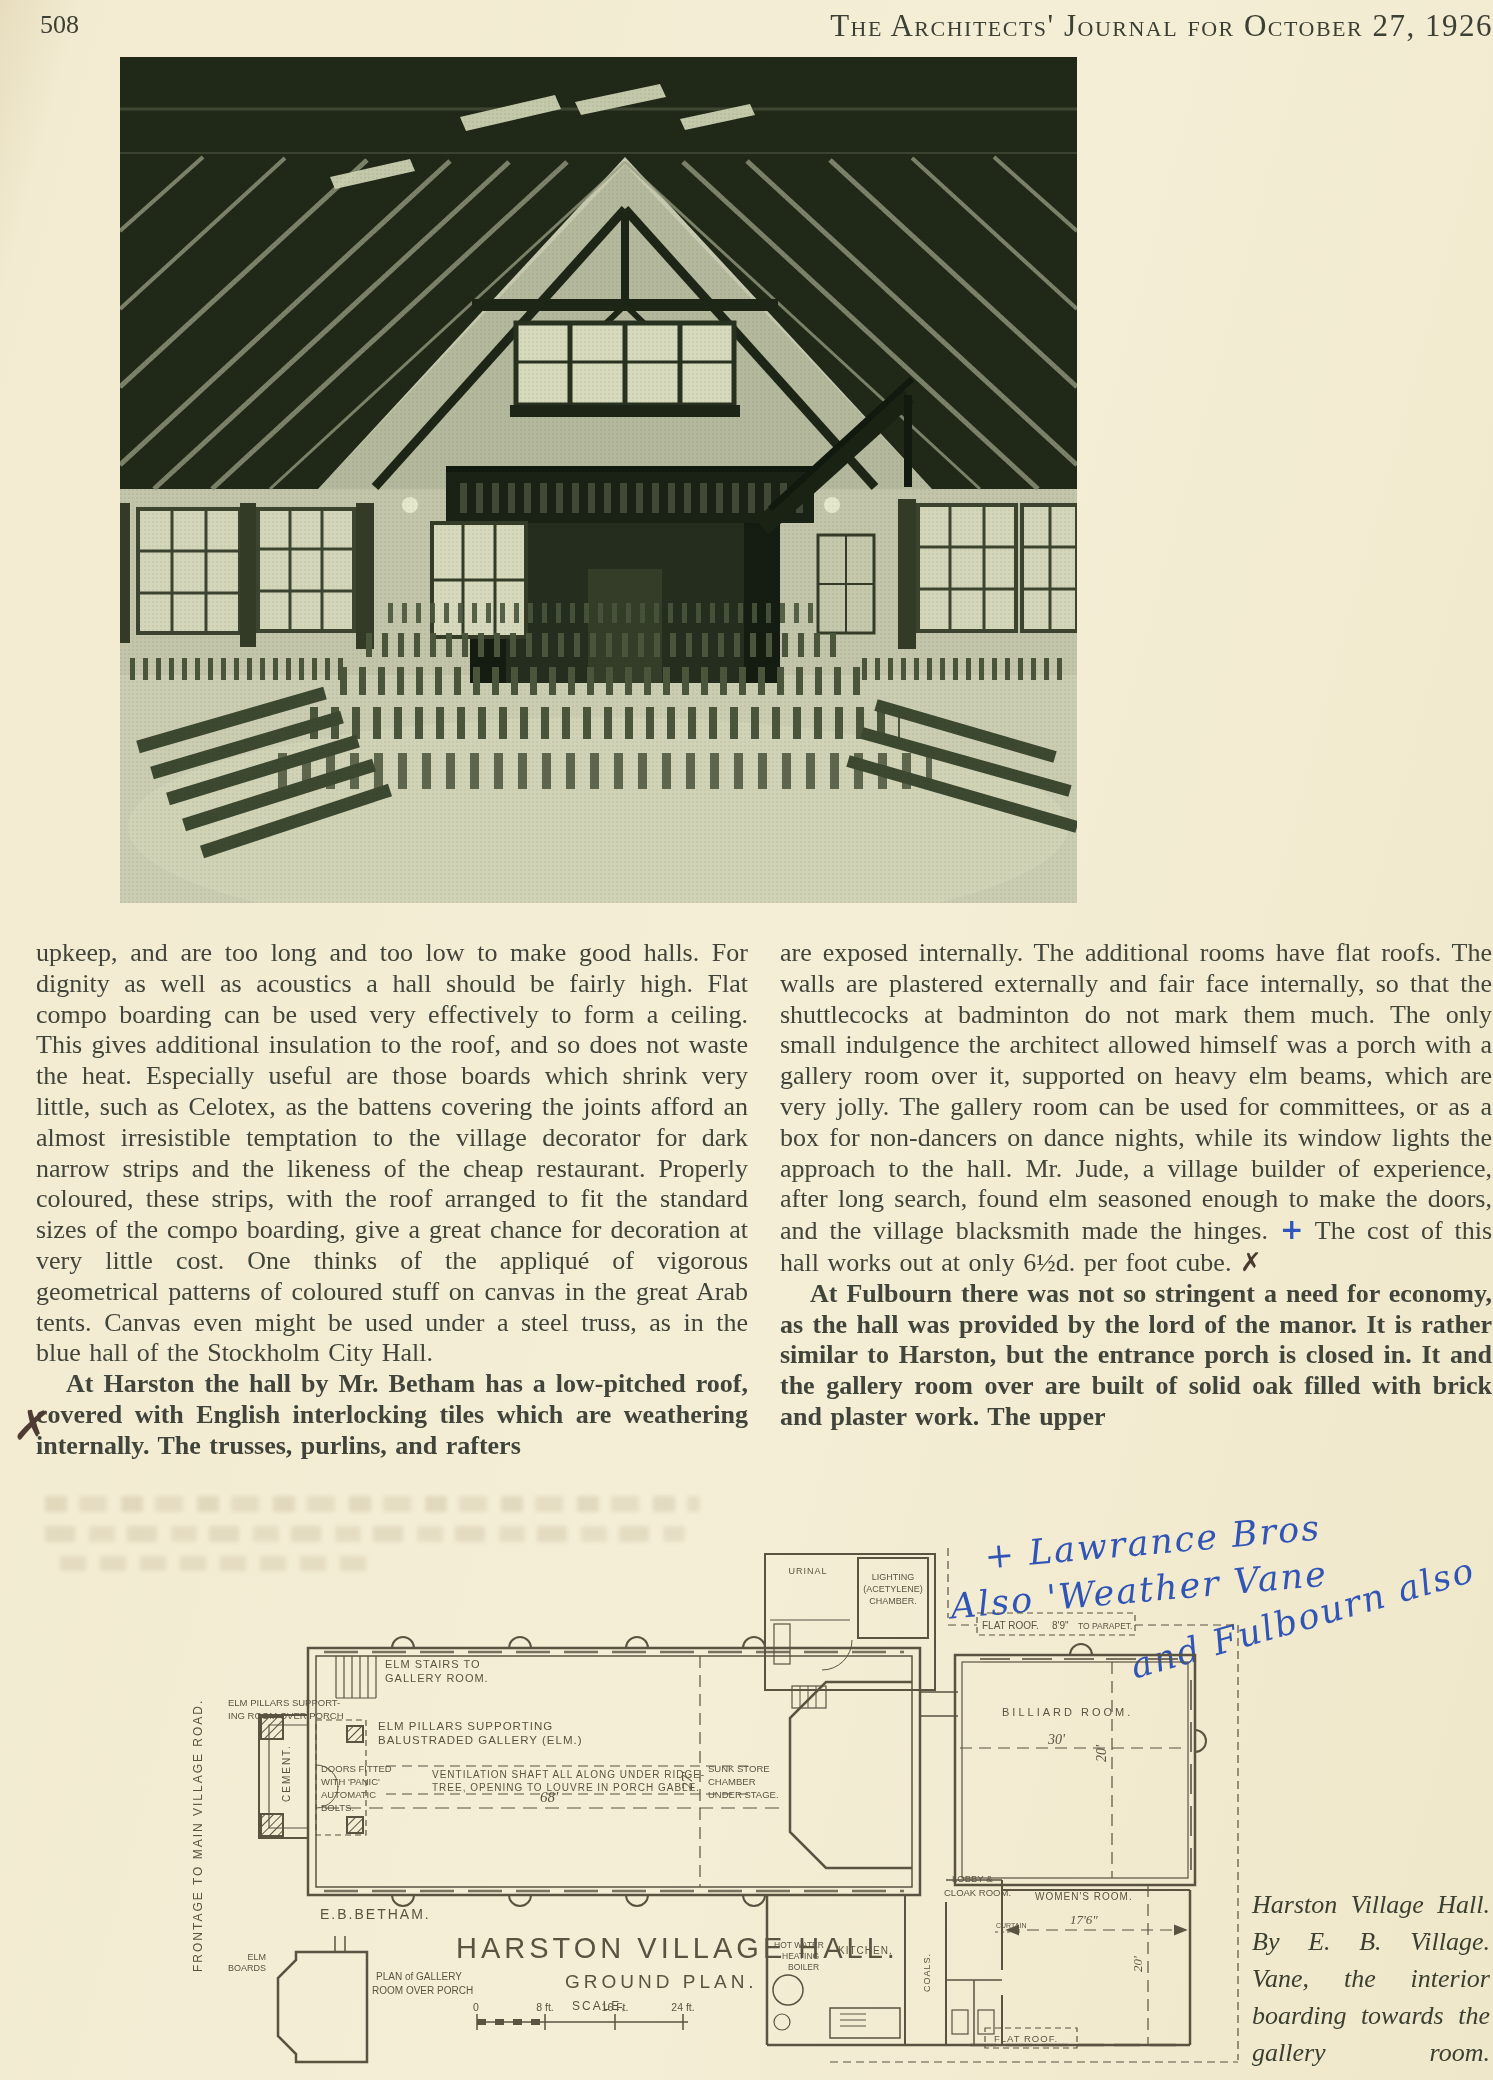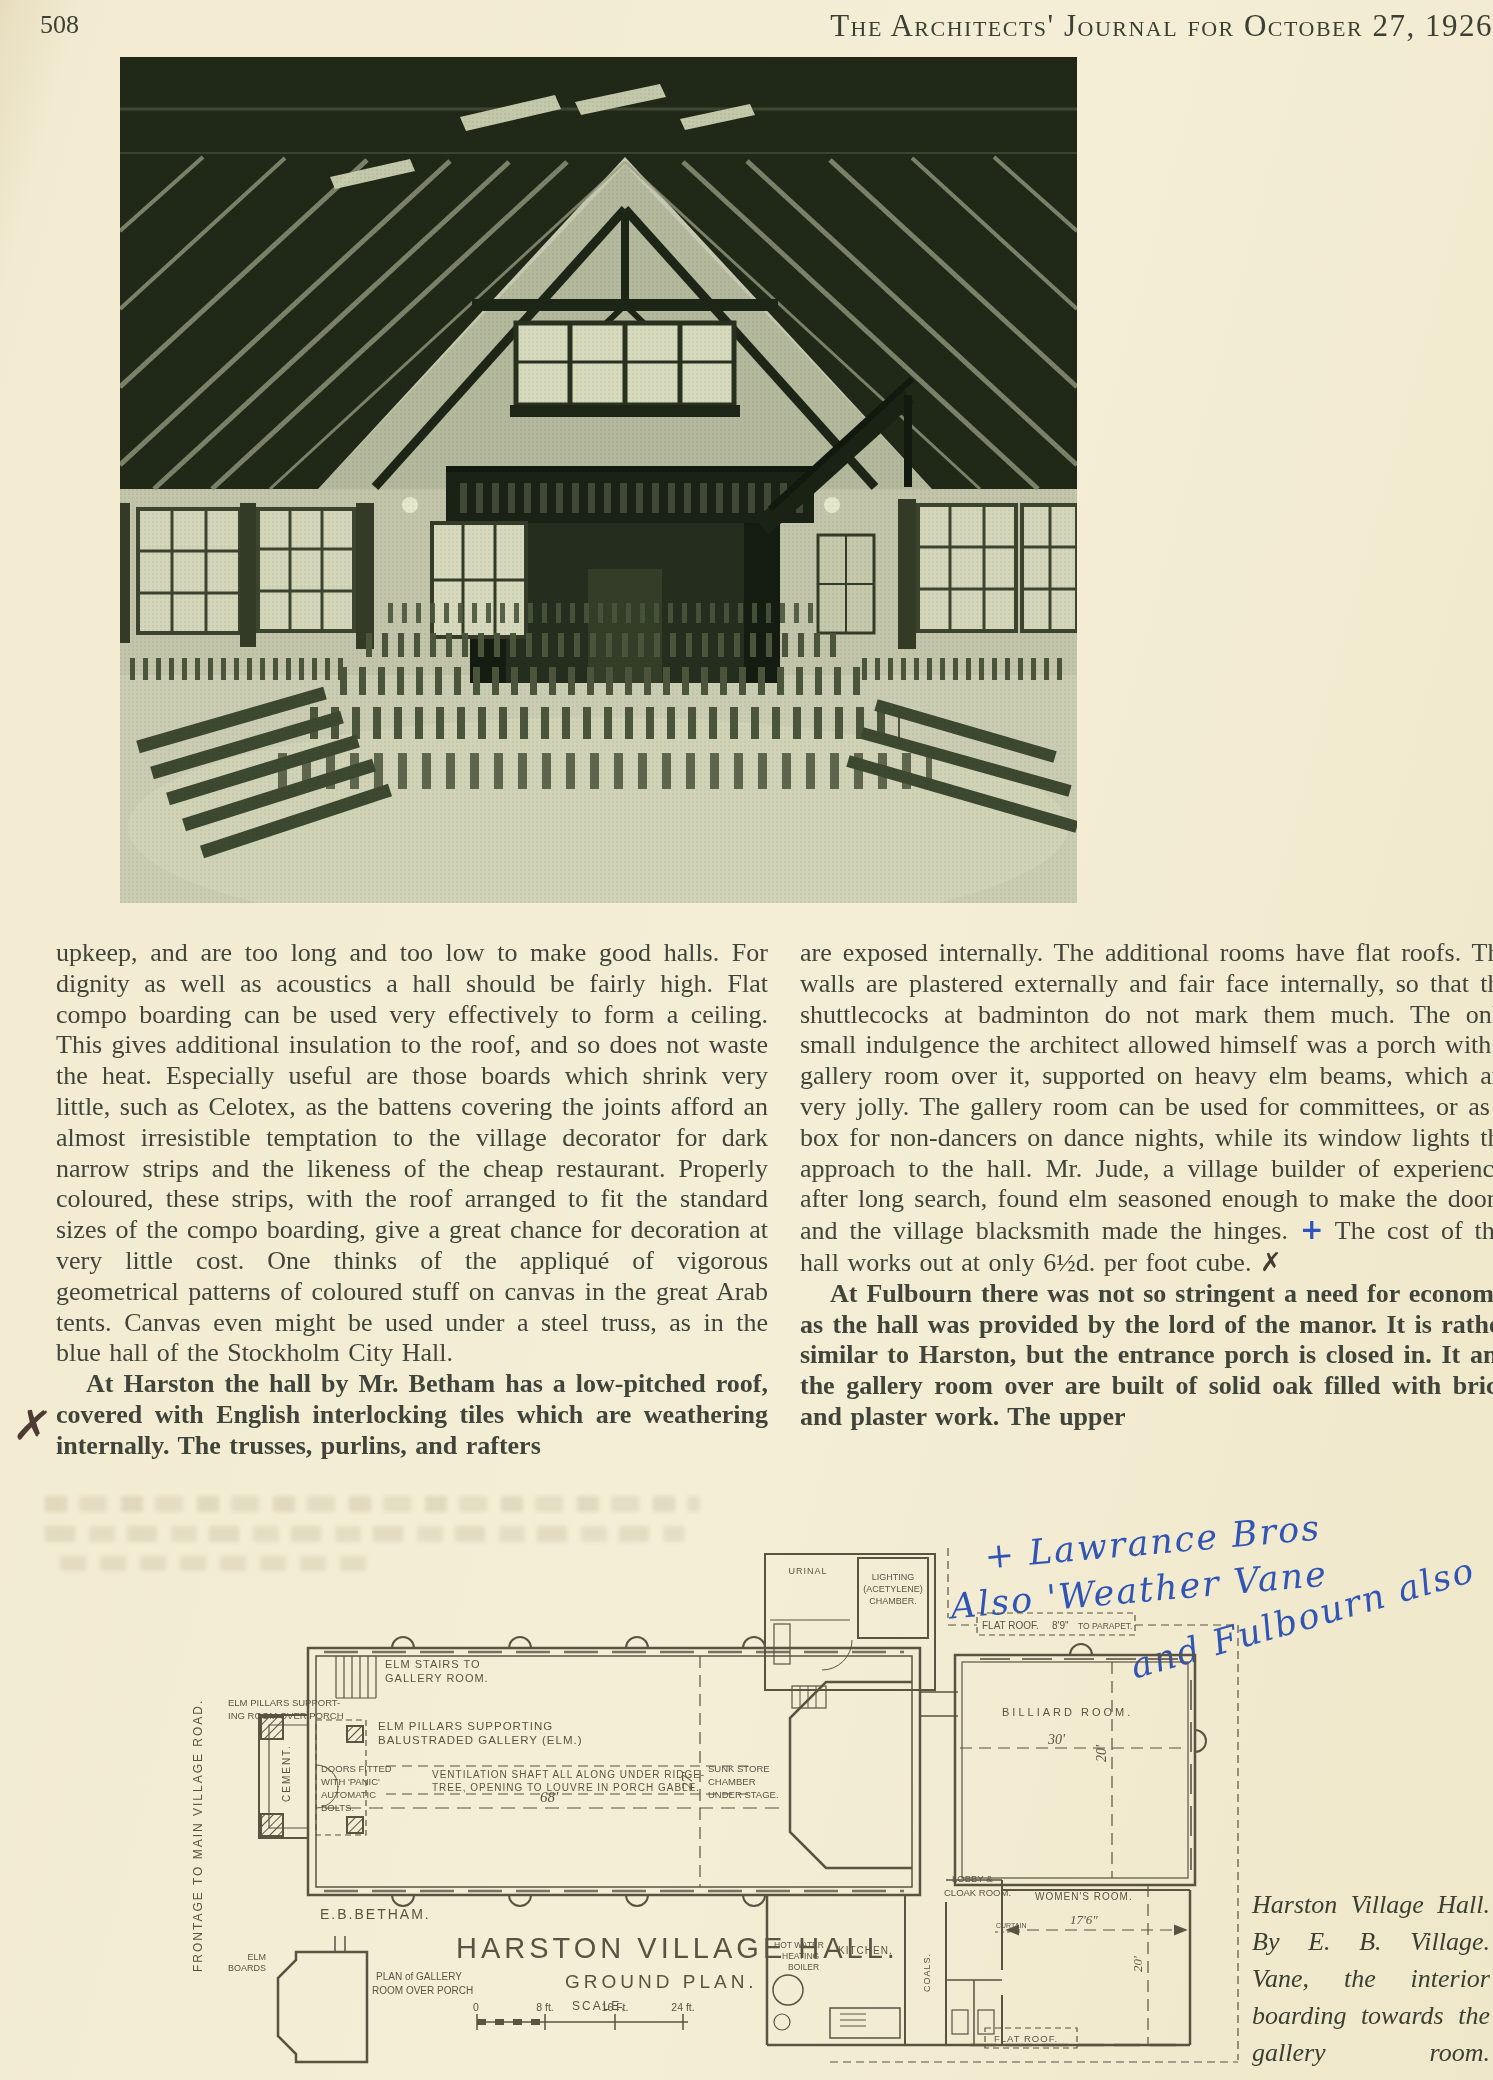--- a/index.html
+++ b/index.html
@@ -6,21 +6,21 @@
   body{
     width:1493px;height:2080px;position:relative;overflow:hidden;
     background:linear-gradient(105deg,#e7ddbe 0%,#f2ebd1 4%,#f4eed6 55%,#efe7c9 100%);
     font-family:"Liberation Serif",serif;color:#42453a;
   }
   .hdr{position:absolute;top:8px;left:0;width:100%;text-align:right;}
   .hdr .title{font-variant:small-caps;font-size:31px;letter-spacing:1.5px;color:#3c3f33;}
   .pagenum{position:absolute;left:40px;top:10px;font-size:26px;color:#3c3f33;}
   .photo{position:absolute;left:120px;top:57px;}
   .col{position:absolute;top:938px;width:712px;font-size:26px;line-height:30.8px;
-       text-align:justify;word-spacing:2px;color:#41443a;margin-left:20px;}
+       text-align:justify;word-spacing:2px;color:#41443a;}
   .col p{margin:0;}
   .col p.indent{text-indent:30px;font-weight:bold;}
   .col-left{left:36px;}
   .col-right{left:780px;}
   .bluecross{color:#2f55ba;font-weight:bold;font-size:28px;font-family:"DejaVu Sans",sans-serif;}
   .xmark{color:#4a3b31;font-size:26px;font-family:"DejaVu Sans",sans-serif;}
   .margin-x{position:absolute;left:14px;top:1400px;font-size:44px;color:#4e3b33;
             font-family:"DejaVu Sans",sans-serif;transform:rotate(8deg);}
   .hw{position:absolute;color:#3055b6;font-family:"DejaVu Serif",serif;font-style:italic;
       font-size:35px;letter-spacing:2px;white-space:nowrap;}

